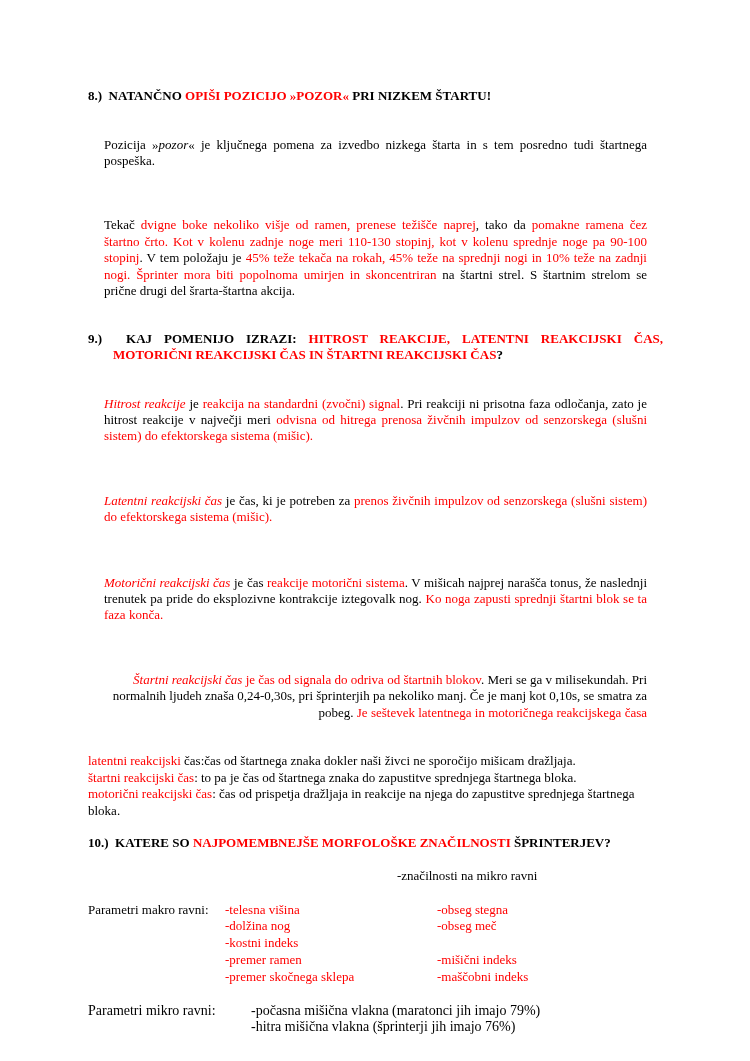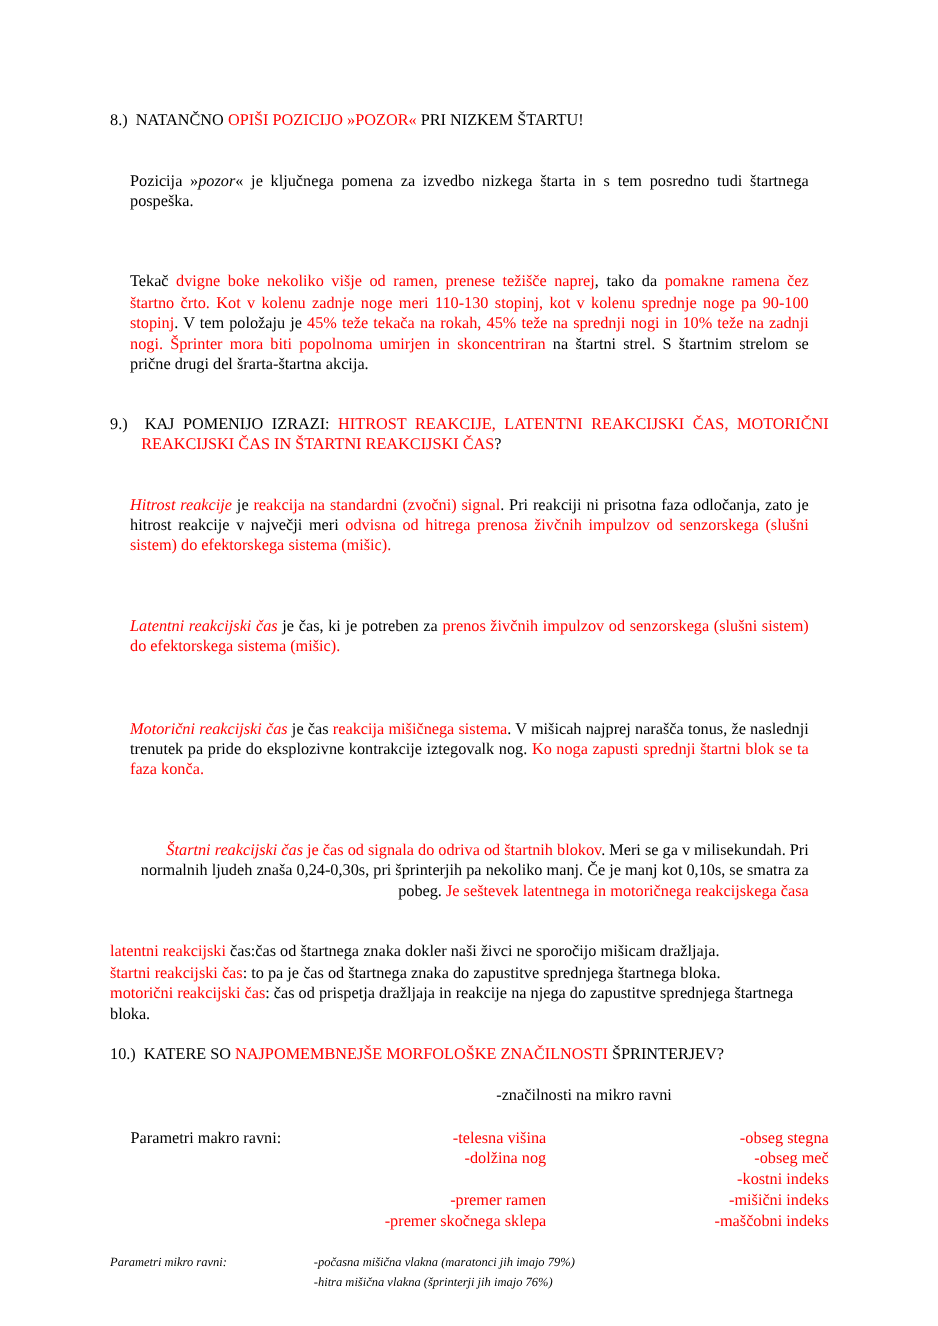--- a/index.html
+++ b/index.html
@@ -21,21 +21,21 @@
     box-sizing: border-box;
     padding: 88px 87px 0 88px;
   }
   .red { color: #ff0000; }
   .blk { color: #000000; }
   .ital { font-style: italic; }
   .bold { font-weight: bold; }
 
   
   .qheading {
-    font-weight: normal;
+    font-weight: bold;
     font-size: 13.0px;
     line-height: 15.6px;
     text-align: justify;
     text-justify: inter-word;
     margin: 0;
     padding-left: 25px;
     text-indent: -25px;
   }
   .qheading.q9, .qheading.q10 { text-align: justify; }
   .qheading .numlbl { letter-spacing: 0px; }
@@ -60,21 +60,20 @@
 
   
   .gap-17 { height: 17px; }
   .gap-16 { height: 16px; }
 
   
   .paramblock {
     position: relative;
     font-size: 13.0px;
     line-height: 16.8px;
-    text-align: right;
   }
   .paramrow {
     display: flex;
     align-items: baseline;
   }
   .pcol-lead {
     width: 137px;
     flex: 0 0 137px;
     white-space: nowrap;
   }
@@ -82,23 +81,22 @@
     width: 212px;
     flex: 0 0 212px;
     white-space: nowrap;
   }
   .pcol-right {
     flex: 1 1 auto;
     white-space: nowrap;
   }
 
   .microblock {
-    font-size: 10px;
+    font-size: 14px;
     line-height: 16.8px;
-    font-style: italic;
   }
   .microrow { display: flex; align-items: baseline; }
   .mcol-lead { width: 137px; flex: 0 0 137px; white-space: nowrap; }
   .mcol-val  { flex: 1 1 auto; white-space: nowrap; margin-left: 26px; }
 
   .ravni-second {
     padding-left: 309px;
   }
 </style>
 </head>
@@ -123,21 +121,21 @@
   <div class="gap-17"></div>
 
   <p class="para"><span class="red ital">Hitrost reakcije</span><span class="blk"> je </span><span class="red">reakcija na standardni (zvočni) signal</span><span class="blk">. Pri reakciji ni prisotna faza odločanja, zato je hitrost reakcije v največji meri </span><span class="red">odvisna od hitrega prenosa živčnih impulzov od senzorskega (slušni sistem) do efektorskega sistema (mišic).</span></p>
 
   <div class="gap-16"></div>
 
   <p class="para"><span class="red ital">Latentni reakcijski čas</span><span class="blk"> je čas, ki je potreben za </span><span class="red">prenos živčnih impulzov od senzorskega (slušni sistem) do efektorskega sistema (mišic).</span></p>
 
   <div class="gap-17"></div>
 
-  <p class="para"><span class="red ital">Motorični reakcijski čas</span><span class="blk"> je čas </span><span class="red">reakcija mišičnega sistema</span><span class="blk">. V mišicah najprej narašča tonus, že naslednji trenutek pa pride do eksplozivne kontrakcije iztegovalk nog. </span><span class="red">Ko noga zapusti sprednji štartni blok se ta faza konča.</span></p>
+  <p class="para"><span class="red ital">Motorični reakcijski čas</span><span class="blk"> je čas </span><span class="red">reakcije motorični sistema</span><span class="blk">. V mišicah najprej narašča tonus, že naslednji trenutek pa pride do eksplozivne kontrakcije iztegovalk nog. </span><span class="red">Ko noga zapusti sprednji štartni blok se ta faza konča.</span></p>
 
   <div class="gap-16"></div>
 
   <p class="para ragged"><span class="red ital">Štartni reakcijski čas</span><span class="red"> je čas od signala do odriva od štartnih blokov</span><span class="blk">. Meri se ga v milisekundah. Pri normalnih ljudeh znaša 0,24-0,30s, pri šprinterjih pa nekoliko manj. Če je manj kot 0,10s, se smatra za pobeg. </span><span class="red">Je seštevek latentnega in motoričnega reakcijskega časa</span></p>
 
   <div class="gap-16"></div>
 
 
   <p class="tight"><span class="red">latentni reakcijski</span><span class="blk"> čas:čas od štartnega znaka dokler naši živci ne sporočijo mišicam dražljaja.</span></p>
   <p class="tight"><span class="red">štartni reakcijski čas</span><span class="blk">: to pa je čas od štartnega znaka do zapustitve sprednjega štartnega bloka.</span></p>

